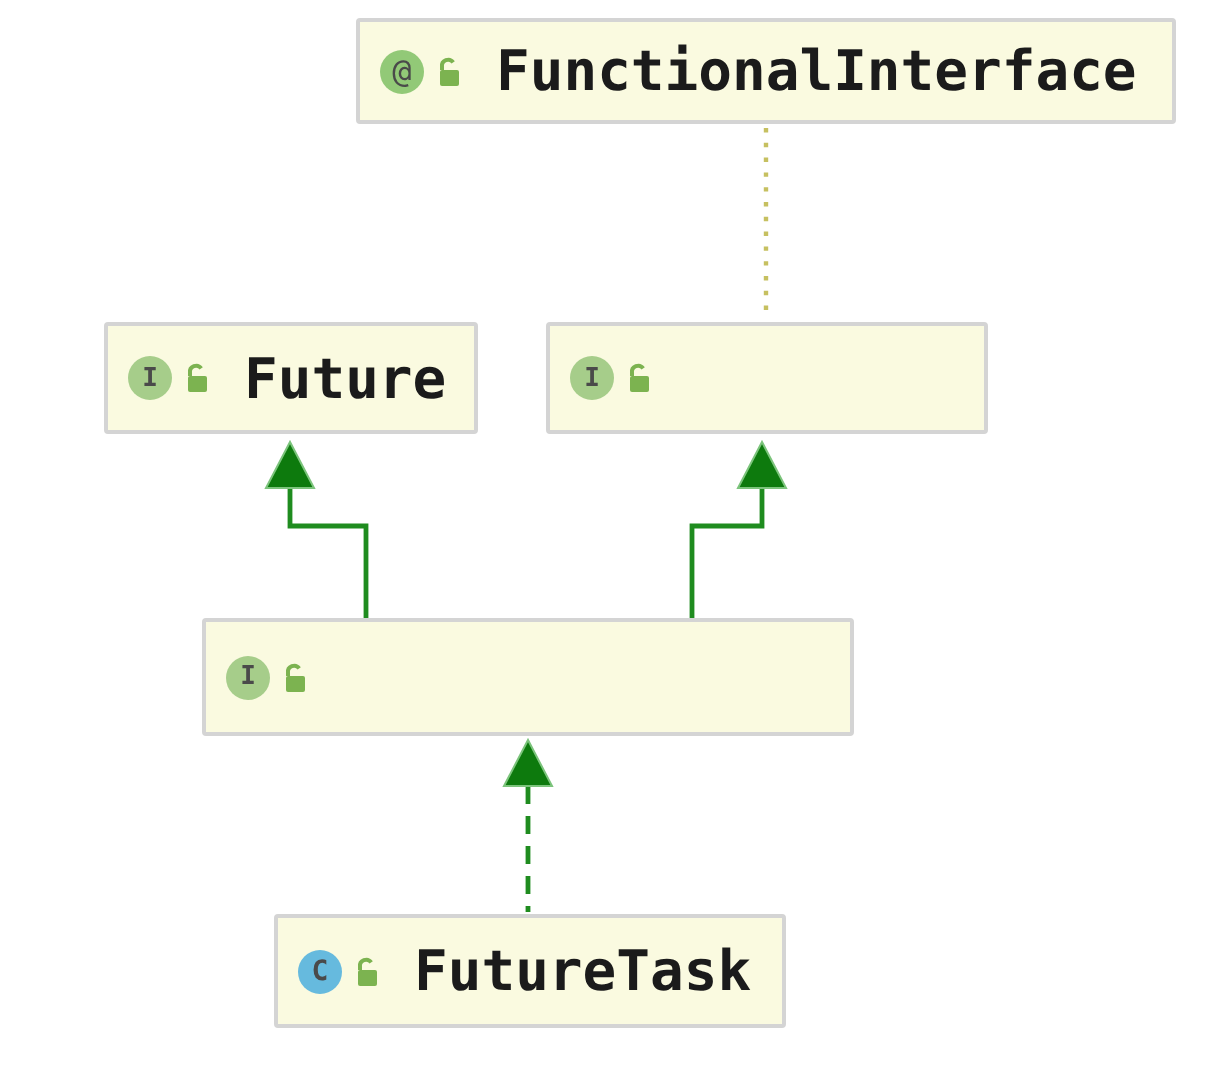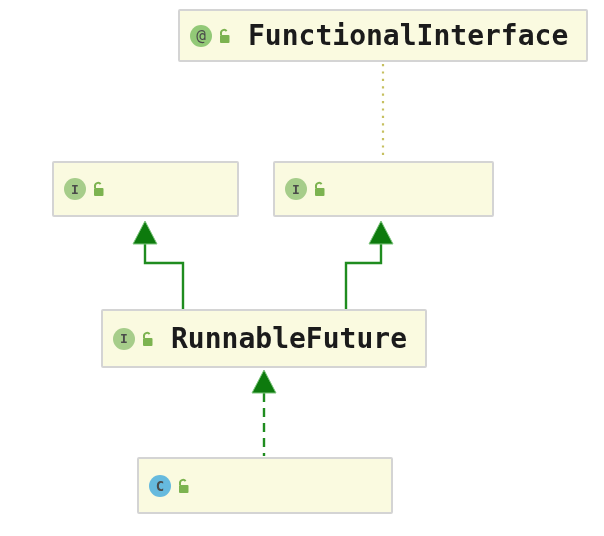--- a/index.html
+++ b/index.html
@@ -83,40 +83,41 @@
     </svg>
     <span class="label">FunctionalInterface</span>
   </div>
 
   <div class="node" id="n-future">
     <span class="circle-icon icon-interface">I</span>
     <svg class="lock" width="16" height="16" viewBox="0 0 16 16">
       <path d="M5 7 V5.4 A3.1 3.1 0 0 1 10.6 3.2" fill="none" stroke="#7cb350" stroke-width="2"></path>
       <rect x="4" y="7" width="9.5" height="8" rx="1" fill="#7cb350"></rect>
     </svg>
+    <span class="label">Future</span>
   </div>
 
   <div class="node" id="n-runnable">
     <span class="circle-icon icon-interface">I</span>
     <svg class="lock" width="16" height="16" viewBox="0 0 16 16">
       <path d="M5 7 V5.4 A3.1 3.1 0 0 1 10.6 3.2" fill="none" stroke="#7cb350" stroke-width="2"></path>
       <rect x="4" y="7" width="9.5" height="8" rx="1" fill="#7cb350"></rect>
     </svg>
   </div>
 
   <div class="node" id="n-runnable-future">
     <span class="circle-icon icon-interface">I</span>
     <svg class="lock" width="16" height="16" viewBox="0 0 16 16">
       <path d="M5 7 V5.4 A3.1 3.1 0 0 1 10.6 3.2" fill="none" stroke="#7cb350" stroke-width="2"></path>
       <rect x="4" y="7" width="9.5" height="8" rx="1" fill="#7cb350"></rect>
     </svg>
-    <span class="label">RunnableFuture</span>
   </div>
 
   <div class="node" id="n-future-task">
     <span class="circle-icon icon-class">C</span>
     <svg class="lock" width="16" height="16" viewBox="0 0 16 16">
       <path d="M5 7 V5.4 A3.1 3.1 0 0 1 10.6 3.2" fill="none" stroke="#7cb350" stroke-width="2"></path>
       <rect x="4" y="7" width="9.5" height="8" rx="1" fill="#7cb350"></rect>
     </svg>
+    <span class="label">FutureTask</span>
   </div>
 
 </div>
 
 </body></html>

